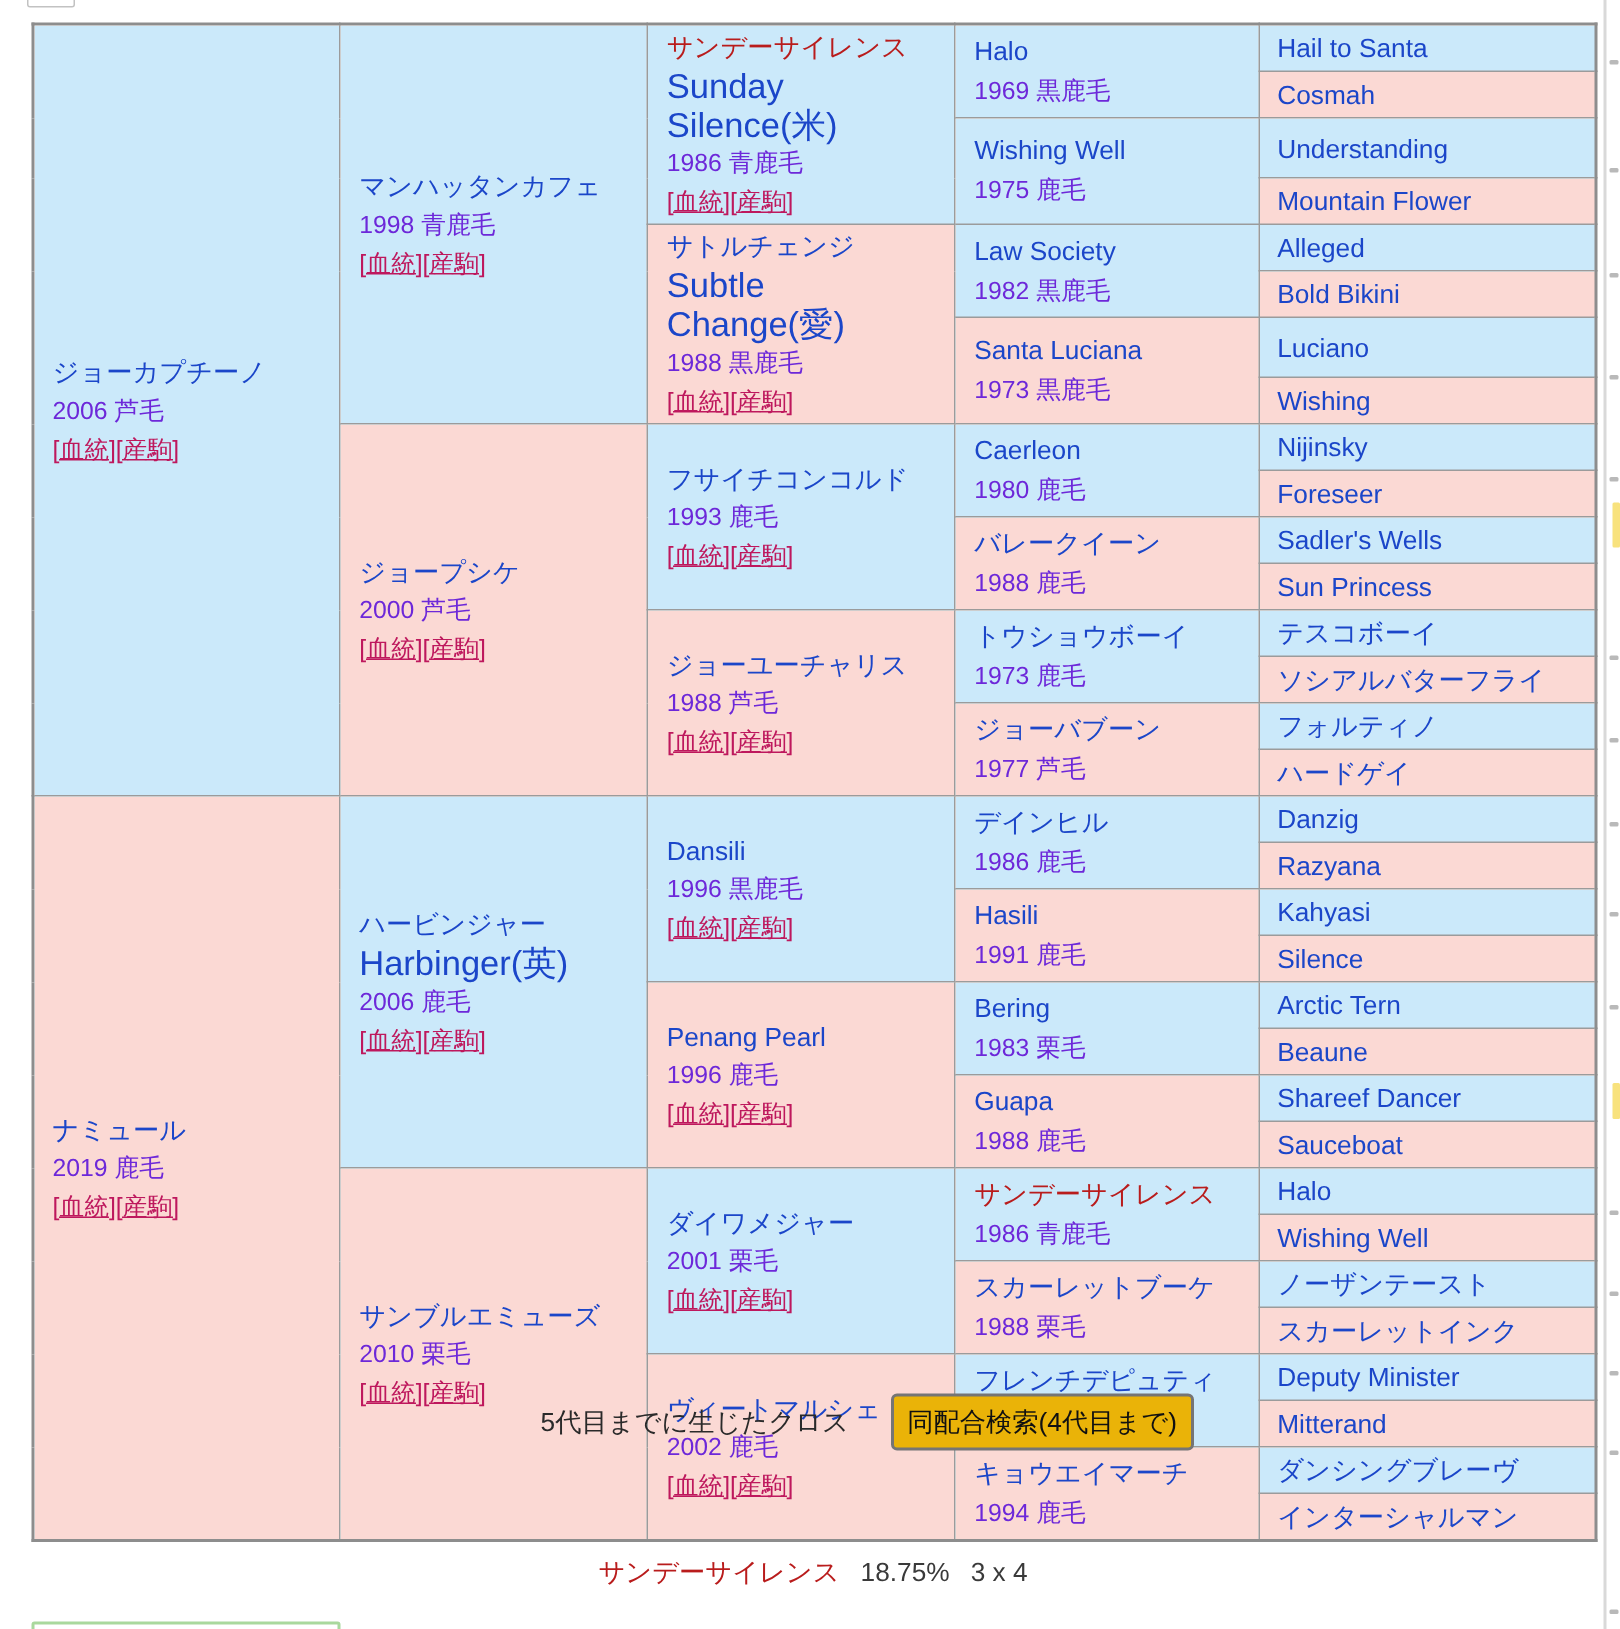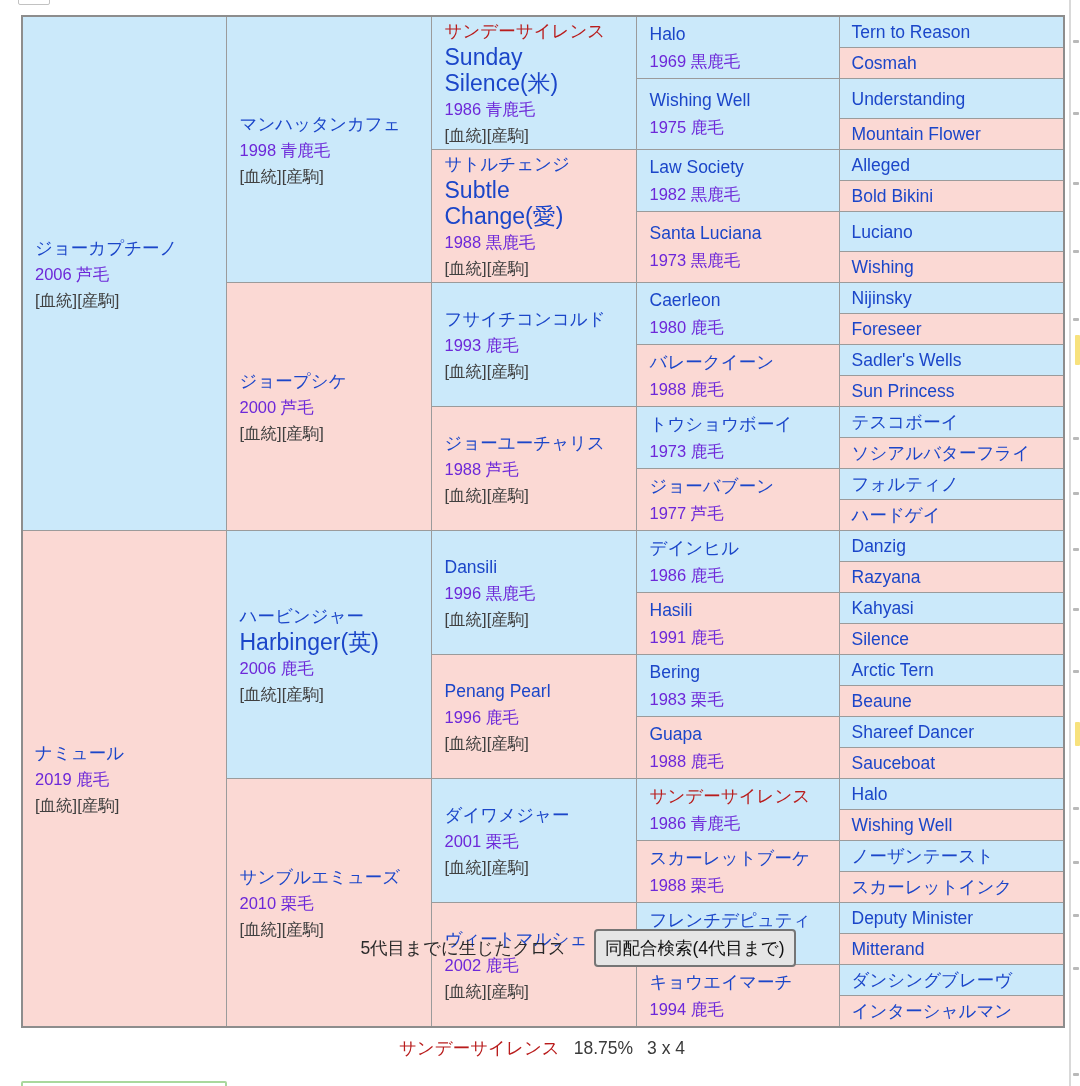--- a/index.html
+++ b/index.html
@@ -23,34 +23,34 @@
   table.ped tr{height:29.8125px;}
   td.b{background:#cbe9fa;}
   td.p{background:#fbd9d4;}
   td.g1{padding-left:12px;}
   td.g2,td.g3,td.g4{padding-left:13px;}
   td.g5{padding-left:12px;}
   .nm{font-size:17.5px;line-height:26px;}
   .en{font-size:23px;line-height:26px;}
   .dt{font-size:16.5px;line-height:26px;color:#6d28d9;}
   .lk{font-size:16.5px;line-height:26px;color:#1b46c9;}
-  .lk a{color:#404040;cursor:pointer;}
+  .lk a{color:#be185d;text-decoration:underline;cursor:pointer;}
   a.hlink{color:#1b46c9;text-decoration:none;cursor:pointer;}
   .redname{color:#b91c1c;}
   td.g4 .nm,td.g4 .dt{line-height:27px;}
   td.g5 .nm{line-height:28px;}
   
   .cross-row{
     position:absolute;left:21px;top:929px;width:1042px;
     display:flex;align-items:center;justify-content:center;gap:28px;padding-left:36px;
   }
   .cross-label{font-size:17.5px;color:#2a2a2a;}
   .search-btn{
     font-family:inherit;font-size:17.5px;color:#111;
-    background:#e5e5e5;border:2px solid #757575;border-radius:4px;
+    background:#eab308;border:2px solid #757575;border-radius:4px;
     padding:5px 9px;cursor:pointer;
   }
   .cross-result{
     position:absolute;left:21px;top:1036px;width:1042px;
     display:flex;align-items:center;justify-content:center;gap:14px;
     font-size:17.5px;
   }
   .cross-result .pct,.cross-result .pat{color:#3a3a3a;text-align:center;}
   
   .top-partial{
@@ -102,21 +102,21 @@
     <div class="nm redname">サンデーサイレンス</div>
     <div class="en"><a class="hlink">Sunday Silence(米)</a></div>
     <div class="dt">1986 青鹿毛</div>
     <div class="lk"><a>[血統]</a><a>[産駒]</a></div>
   </td>
   <td class="b g4" rowspan="2">
     <div class="nm"><a class="hlink">Halo</a></div>
     <div class="dt">1969 黒鹿毛</div>
   </td>
   <td class="b g5">
-            <div class="nm"><a class="hlink">Tern to Reason</a></div>
+            <div class="nm"><a class="hlink">Hail to Santa</a></div>
           </td>
 </tr>
 <tr>
           <td class="p g5">
             <div class="nm"><a class="hlink">Cosmah</a></div>
           </td>
         </tr>
 <tr>
   <td class="b g4" rowspan="2">
     <div class="nm"><a class="hlink">Wishing Well</a></div>

